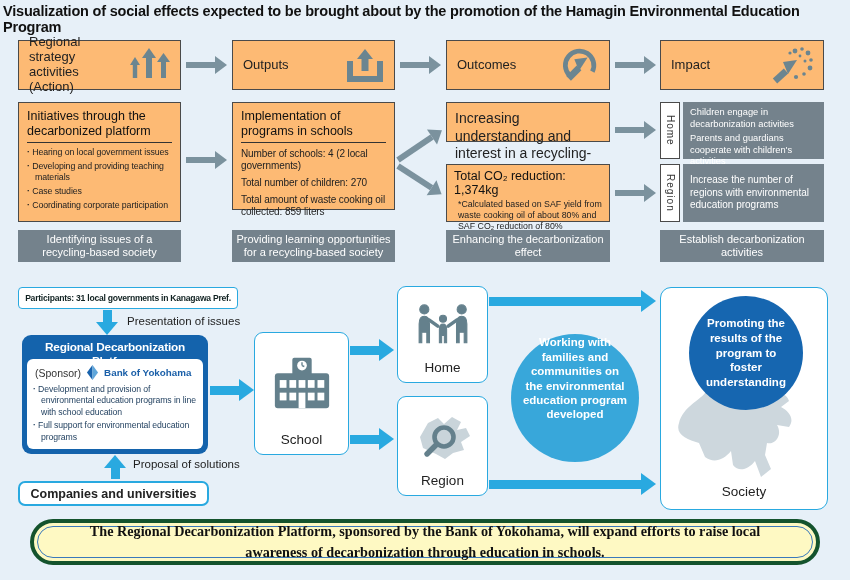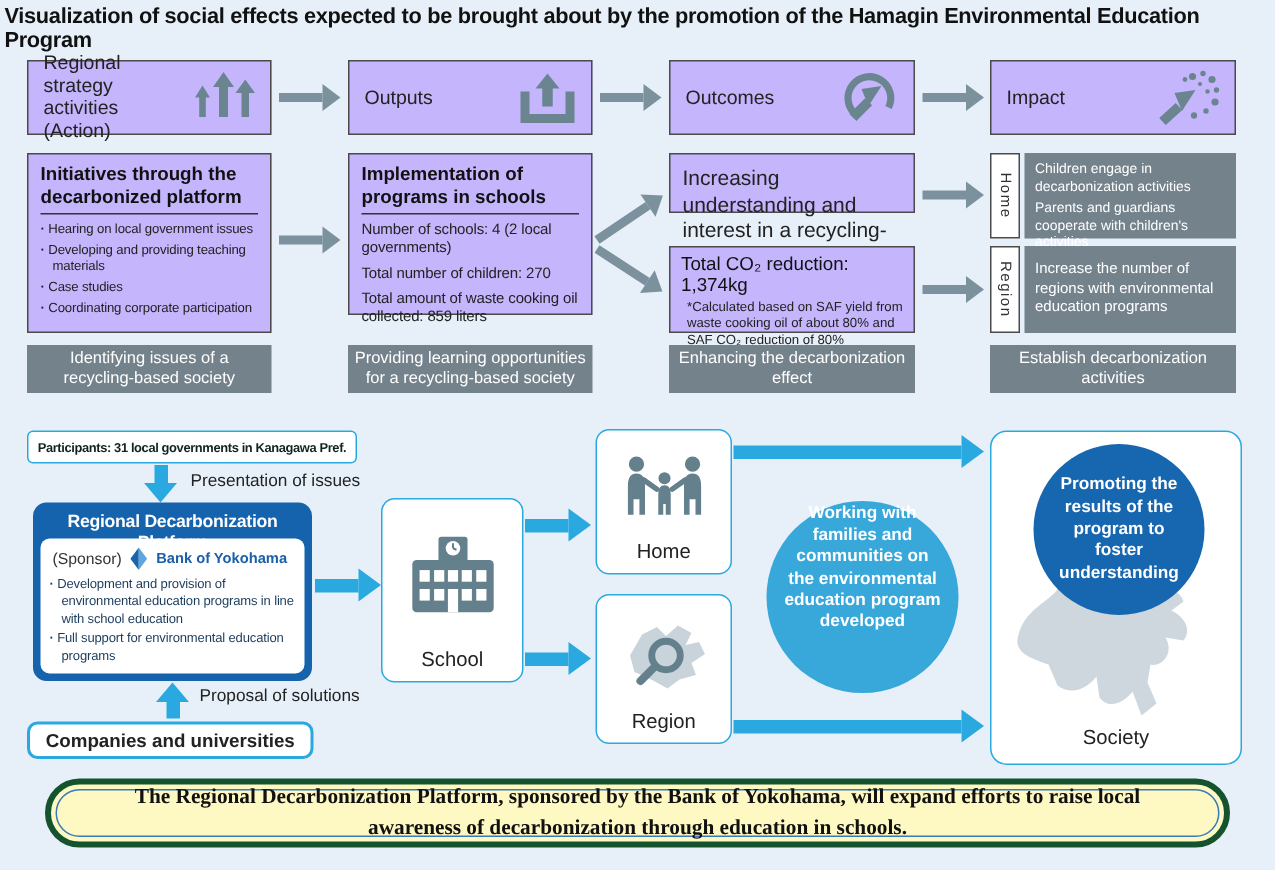--- a/index.html
+++ b/index.html
@@ -1,25 +1,25 @@
 <!DOCTYPE html>
 <html><head>
 <meta charset="utf-8">
 <style>
   * { margin:0; padding:0; box-sizing:border-box; }
   html,body { width:850px; height:580px; }
   body { font-family:"Liberation Sans", sans-serif; background:#e7f0f8; position:relative; overflow:hidden; color:#1a1a1a; }
   .abs { position:absolute; }
 
   
-  .wbox { background:#c4b5fd; border:1px solid #4a4a4a; }
+  .wbox { background:#fdba74; border:1px solid #4a4a4a; }
   .stage { display:flex; align-items:center; justify-content:space-between; padding:4px 10px; }
   .stage .lbl { font-size:13px; line-height:1.15; color:#222; }
   .panel { padding:6px 8px; }
-  .panel h3 { font-size:12.5px; font-weight:700; line-height:1.2; color:#111;
+  .panel h3 { font-size:12.5px; font-weight:400; line-height:1.2; color:#111;
               border-bottom:1.2px solid #333; padding-bottom:3px; margin-bottom:4px; }
   .blist div { font-size:8.8px; line-height:1.3; color:#222; padding-left:8px; text-indent:-8px; margin-top:2.5px; letter-spacing:-0.1px; }
   .blist div::before { content:"· "; font-weight:bold; }
   .dlines div { font-size:10px; line-height:1.2; color:#222; margin-top:5px; letter-spacing:-0.1px; }
 
   .band { background:#74828c; color:#fff; display:flex; align-items:center; justify-content:center;
           text-align:center; font-size:11px; line-height:1.2; padding:2px 4px; }
 
   .vlabel { background:#fff; border:1px solid #4a4a4a; writing-mode:vertical-rl;
             display:flex; align-items:center; justify-content:center;

